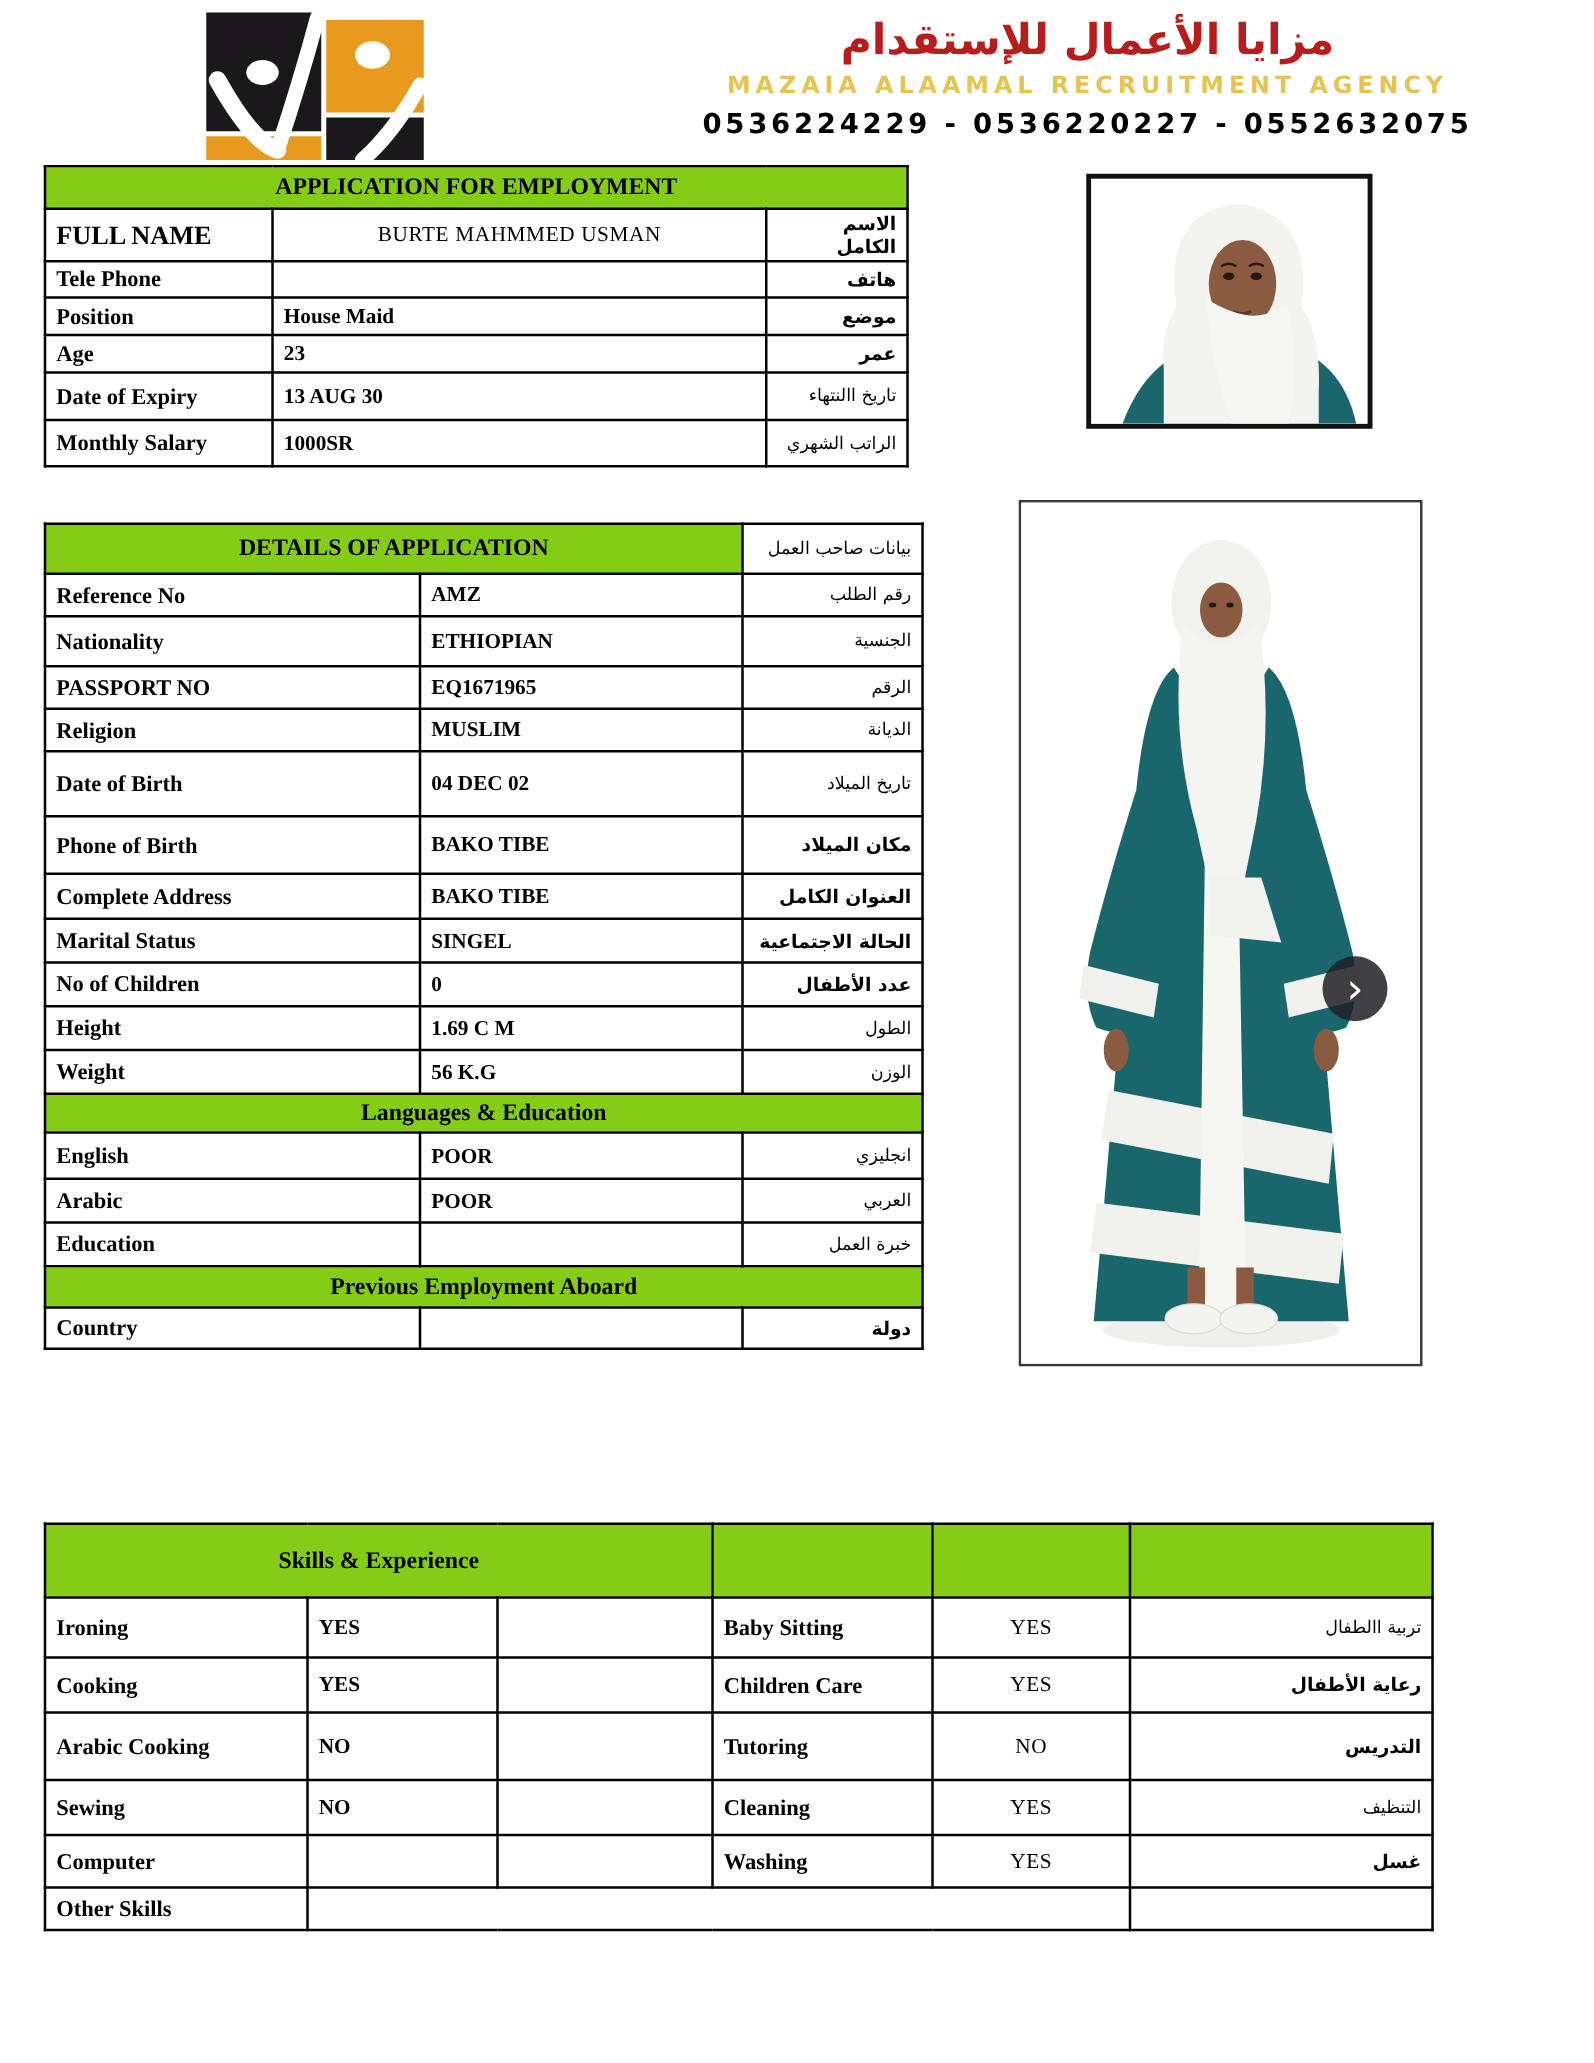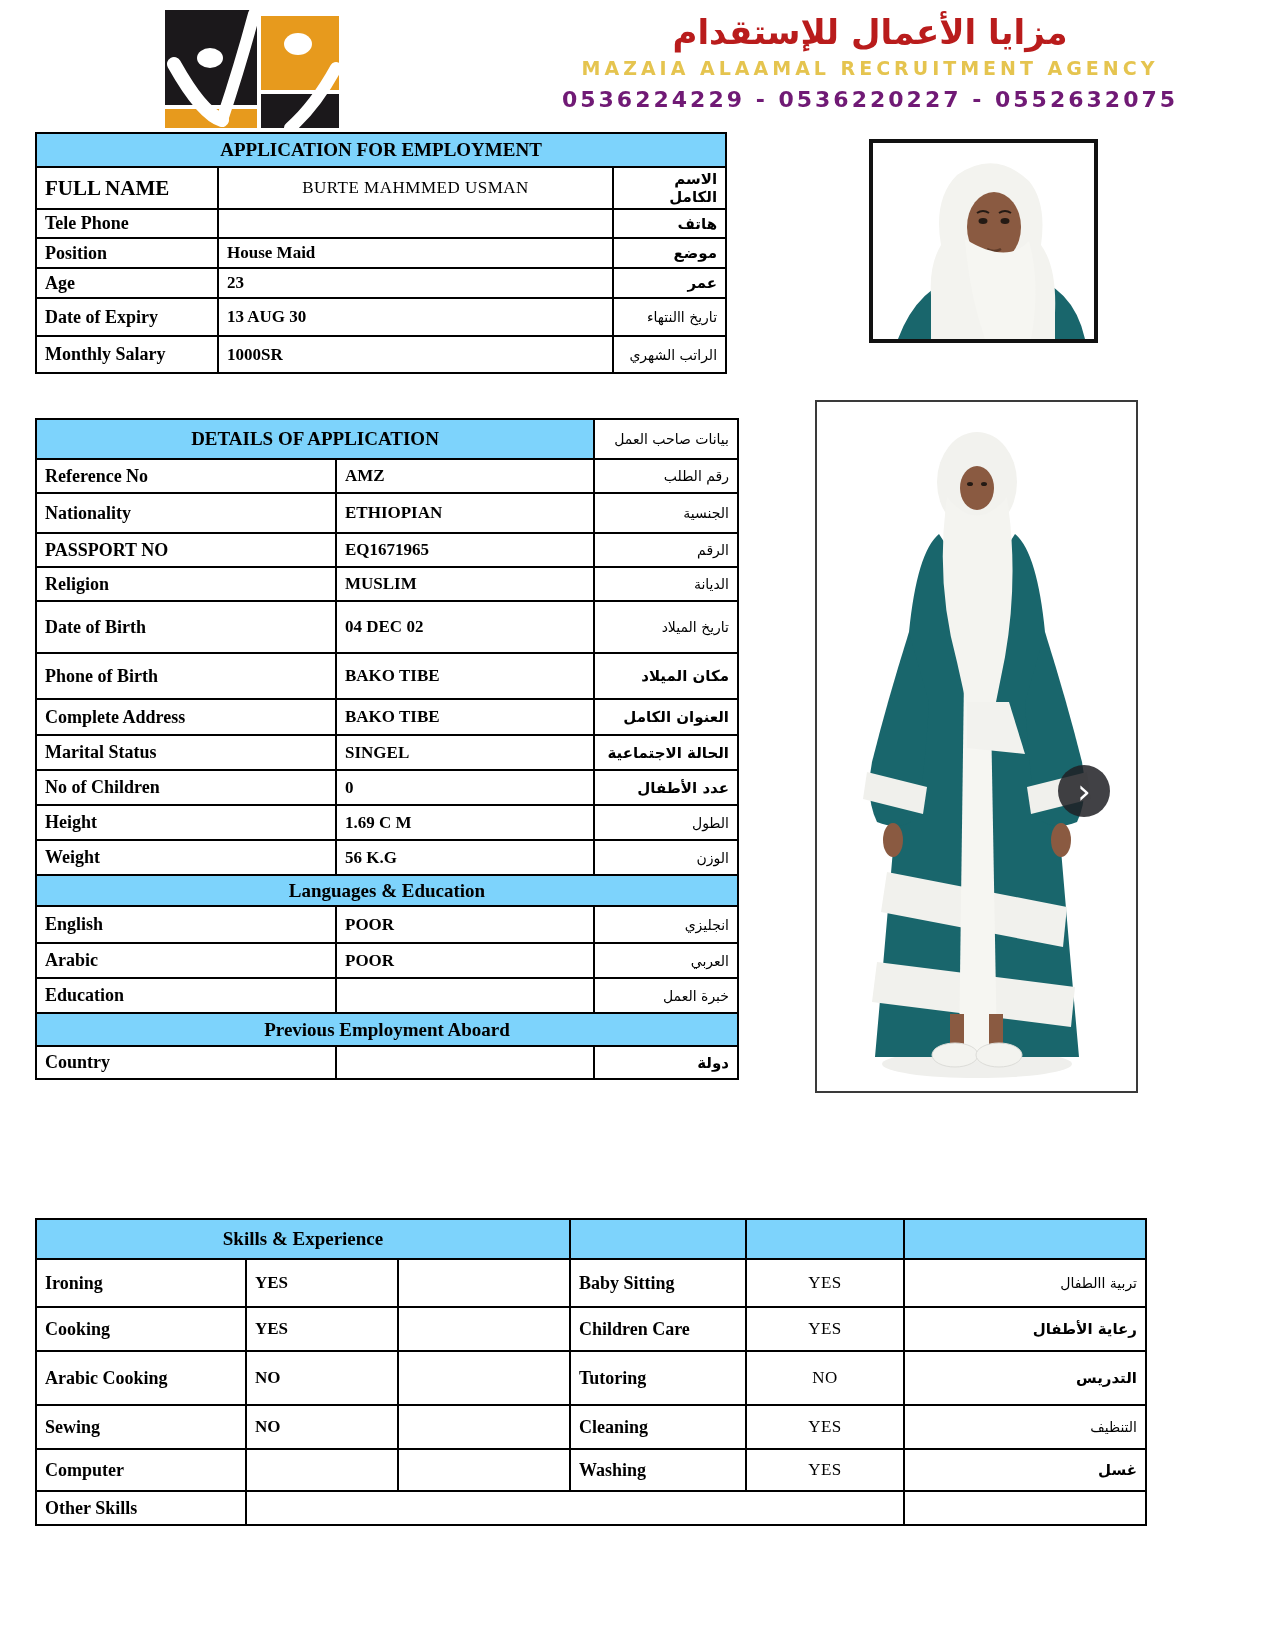--- a/index.html
+++ b/index.html
@@ -5,26 +5,26 @@
   html,body{margin:0;padding:0;background:#fff;}
   #page{position:relative;width:1275px;height:1650px;background:#ffffff;
         font-family:"Liberation Serif", serif;color:#000;overflow:hidden;}
 
   
   #logo{position:absolute;left:140px;top:6px;width:225px;height:122px;}
   #agency{position:absolute;left:520px;top:14px;width:700px;text-align:center;
           font-family:"DejaVu Sans", sans-serif;}
   .agency-ar{font-size:34px;font-weight:bold;color:#b91c1c;line-height:1.1;direction:rtl;}
   .agency-en{font-size:19px;font-weight:bold;color:#E5C44F;letter-spacing:4px;margin-top:6px;}
-  .agency-ph{font-size:22px;font-weight:bold;color:#701a75;letter-spacing:3px;margin-top:8px;}
+  .agency-ph{font-size:22px;font-weight:bold;color:#000000;letter-spacing:3px;margin-top:8px;}
 
   
   table{position:absolute;border-collapse:collapse;table-layout:fixed;}
   td{border:2px solid #000;padding:2px 8px;vertical-align:middle;overflow:hidden;}
-  .yellow{background:#7dd3fc;}
+  .yellow{background:#84cc16;}
   .title-cell{text-align:center;font-weight:bold;font-size:19px;}
   .lbl{font-weight:bold;font-size:18px;}
   .lbl-big{font-weight:bold;font-size:21px;}
   .val{font-weight:bold;font-size:17px;}
   .val-reg{font-weight:normal;letter-spacing:.5px;text-align:center;}
   .ar{text-align:right;direction:rtl;font-family:"DejaVu Sans", sans-serif;font-size:14px;}
   .ar-bold{font-weight:bold;font-size:15px;font-family:"DejaVu Sans", sans-serif;}
 
   
   #photo-small{position:absolute;left:869px;top:139px;width:229px;height:204px;
@@ -200,21 +200,21 @@
   <table style="left:35px;top:1218px;width:1110px;">
     <colgroup>
       <col style="width:210px">
         <col style="width:152px">
         <col style="width:172px">
       <col style="width:176px">
         <col style="width:158px">
         <col style="width:242px">
     </colgroup>
     <tbody>
-        <tr style="height:40px">
+        <tr style="height:59px">
       <td colspan="3" class="yellow title-cell">Skills &amp; Experience</td>
       <td class="yellow"></td>
       <td class="yellow"></td>
       <td class="yellow"></td>
     </tr>
     <tr style="height:48px">
       <td class="lbl">Ironing</td>
       <td class="val">YES</td>
       <td></td>
       <td class="lbl">Baby Sitting</td>

